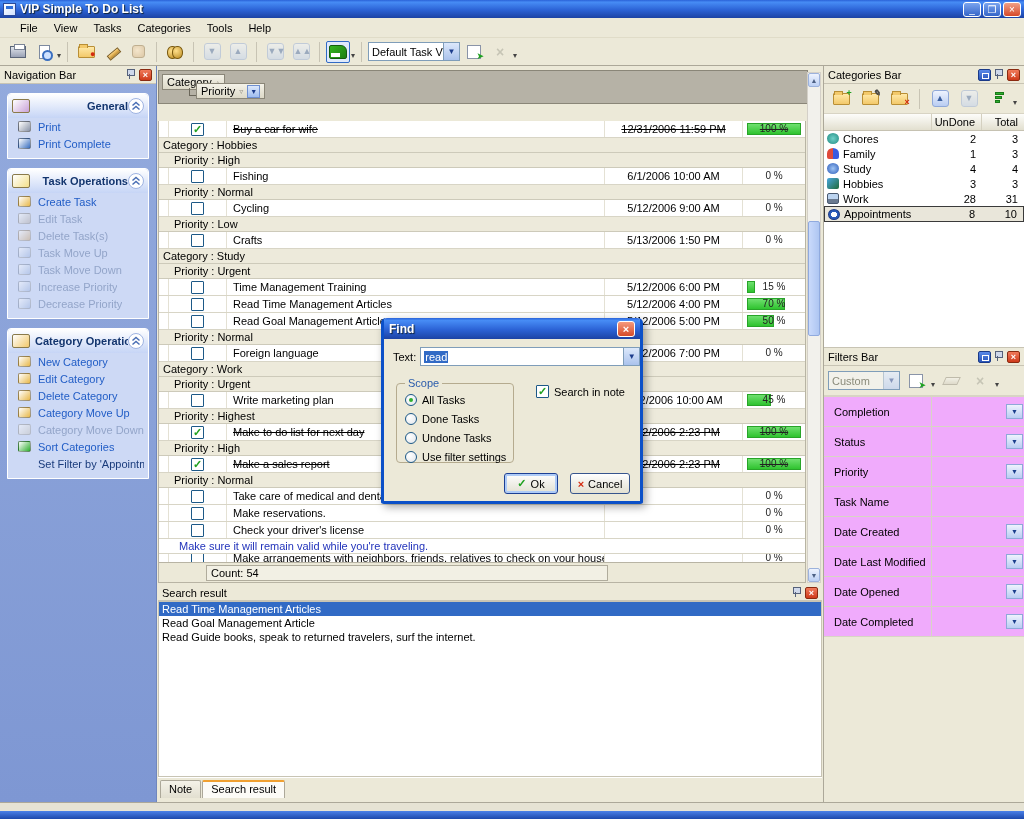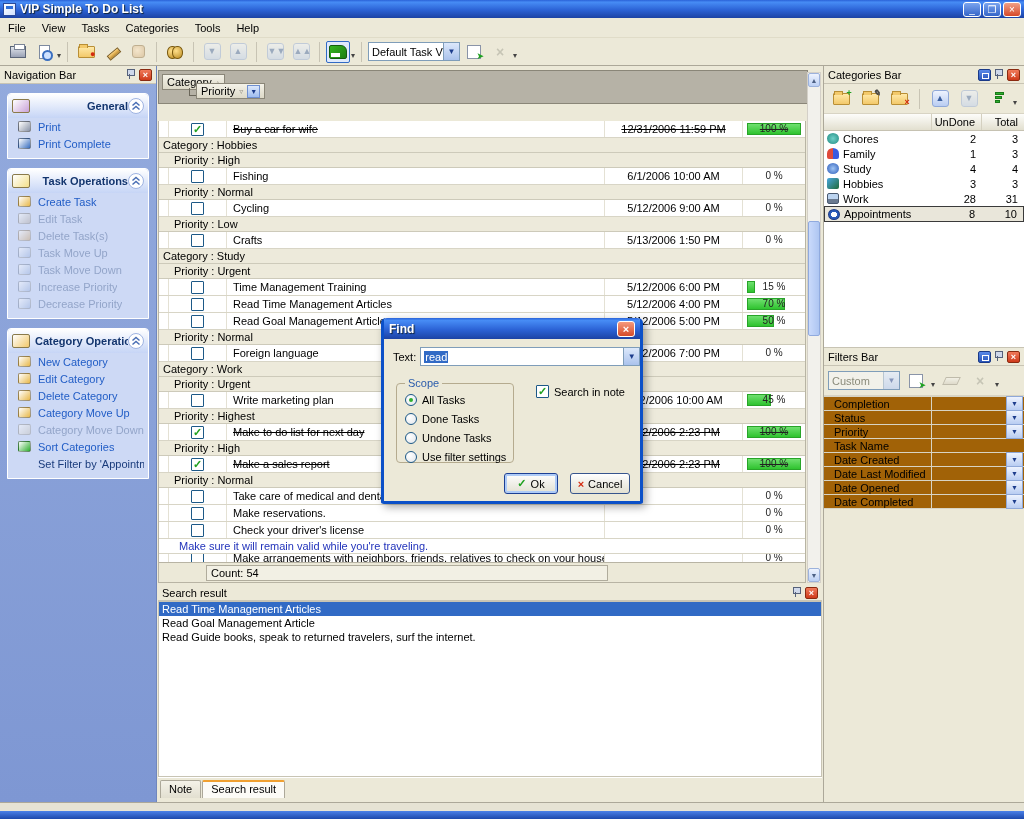--- a/index.html
+++ b/index.html
@@ -9,21 +9,21 @@
     background:linear-gradient(180deg,#2a62d8 0%,#478cf5 12%,#2c63d6 55%,#1c43a4 100%);
     display:flex; align-items:center; padding:0 3px; }
   #titlebar .ttext { color:#fff; font-weight:bold; font-size:12px; text-shadow:1px 1px 1px #123; margin-left:4px; }
   .appico { width:13px; height:13px; background:linear-gradient(135deg,#fff,#cfe0ff); border:1px solid #2a4a9a; position:relative; }
   .appico::after{ content:""; position:absolute; left:2px; top:2px; width:7px; height:3px; background:#2f6fd8; }
   #winbtns { margin-left:auto; display:flex; gap:2px; }
   .wbtn { width:18px; height:15px; border:1px solid #fff; border-radius:3px; color:#fff; font-size:10px; line-height:13px; text-align:center;
     background:linear-gradient(180deg,#7aa4ef,#3565c8); }
   .wbtn.close { background:linear-gradient(180deg,#f0a086,#d6492a); }
   
-  #menubar { position:absolute; left:0; top:18px; width:1024px; height:20px; background:#ece9d8; border-bottom:1px solid #e0dcc8; display:flex; align-items:center; padding-left:0; }
+  #menubar { position:absolute; left:0; top:18px; width:1024px; height:20px; background:#ece9d8; border-bottom:1px solid #e0dcc8; display:flex; align-items:center; padding-left:12px; }
   #menubar span { padding:2px 8px; }
   #toolbar { position:absolute; left:0; top:38px; width:1024px; height:28px; background:#ece9d8; border-bottom:1px solid #aca899; display:flex; align-items:center; padding-left:6px; gap:2px; }
   .tbtn { width:24px; height:22px; display:flex; align-items:center; justify-content:center; border:1px solid transparent; position:relative; }
   .tbtn.active { border:1px solid #316ac5; background:#dfe9fb; border-radius:2px; }
   .tbtn.dis { opacity:.45; }
   .tsep { width:1px; height:20px; background:#c8c4b4; margin:0 4px; }
   .dropcaret { font-size:8px; color:#444; margin:8px 0 0 -1px; }
   
   .ic-printer { width:16px; height:12px; background:linear-gradient(180deg,#dfe3ea,#9aa2b5); border:1px solid #5a6578; position:relative; }
   .ic-printer::before { content:""; position:absolute; left:3px; top:-3px; width:9px; height:4px; background:#fff; border:1px solid #7a8496; }
@@ -131,21 +131,21 @@
   .catrow.sel { border:1px solid #3a3a3a; background:#e9e6da; height:16px; }
   .catico { width:12px; height:11px; border-radius:2px; flex:0 0 12px; }
   .ci-chores { background:radial-gradient(circle,#6fd0c8,#1f8a80); border-radius:50%; }
   .ci-family { background:linear-gradient(90deg,#e04a3a 50%,#3a5ae0 50%); border-radius:50% 50% 2px 2px; }
   .ci-study { background:radial-gradient(circle,#9fc4f4,#2a5ab8); border-radius:50%; }
   .ci-hobbies { background:linear-gradient(135deg,#4aa8e0,#1f6a38); }
   .ci-work { background:linear-gradient(180deg,#bcd4f0 60%,#6a7a90 60%); border:1px solid #4a5a70; }
   .ci-appts { background:radial-gradient(circle,#fff 40%,#2a5ab8 44%); border:1px solid #1a3a88; border-radius:50%; }
   
   #filterrows { border-top:1px solid #d8d4c4; }
-  .frow { display:flex; height:14px; border-bottom:1px solid #d8d4c4; align-items:center; background:#a16207; }
+  .frow { display:flex; height:30px; border-bottom:1px solid #d8d4c4; align-items:center; background:#f0abfc; }
   .frow .fl { width:108px; padding-left:10px; border-right:1px solid #d8d4c4; white-space:nowrap; overflow:hidden; height:100%; display:flex; align-items:center; }
   .frow .fv { flex:1; height:100%; }
   .frow.sel .fl { border-left:2px solid #555; }
   .frow.sel .fv { background:#fff; border:1px solid #7f9db9; }
   .frow .fa { width:17px; height:15px; margin-right:1px; background:linear-gradient(180deg,#eef3fe,#b9cdf2); border:1px solid #8fa8d8; color:#1c3c8c; font-size:7px; text-align:center; line-height:14px; }
   
   #statusstrip { position:absolute; left:0; top:802px; width:1024px; height:9px; background:#e6e3d4; border-top:1px solid #aca899; }
   #bottombar { position:absolute; left:0; top:811px; width:1024px; height:8px; background:linear-gradient(180deg,#4a80e8,#1c48ac); }
   
   #dialog { position:absolute; left:381px; top:318px; width:262px; height:186px; border:3px solid #0b50c8; border-top:none; border-radius:5px 5px 3px 3px; box-shadow:3px 3px 8px rgba(0,0,0,.35); background:#ece9d8; z-index:50; }

